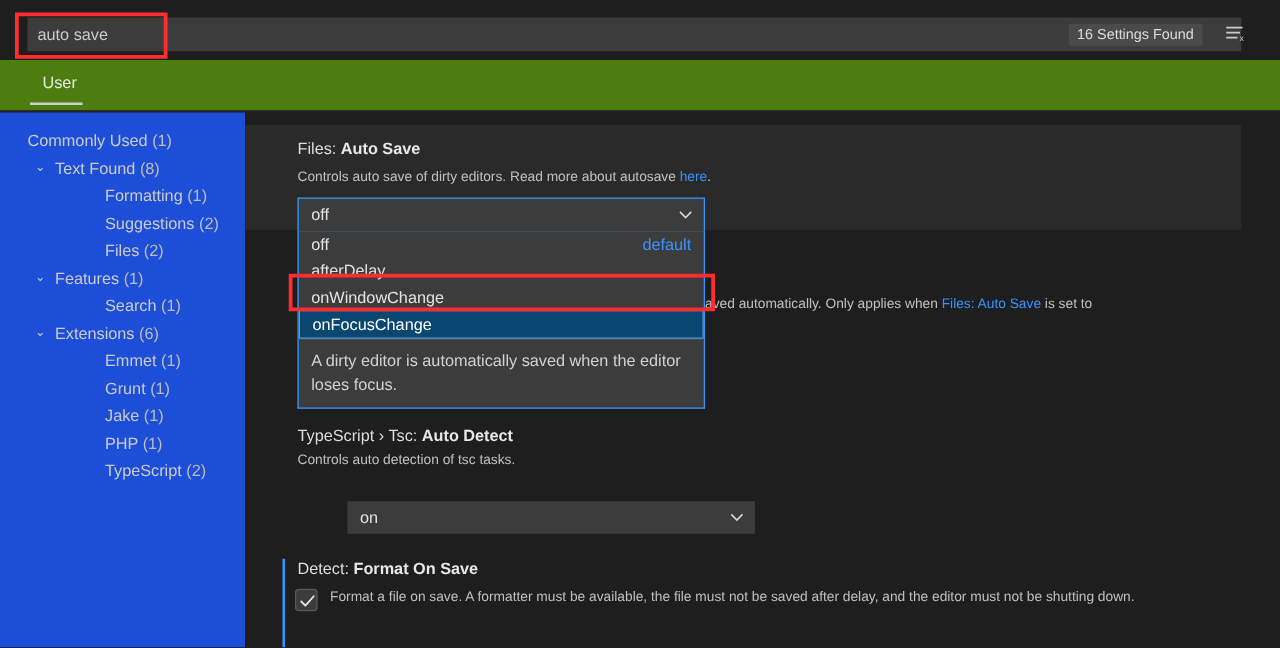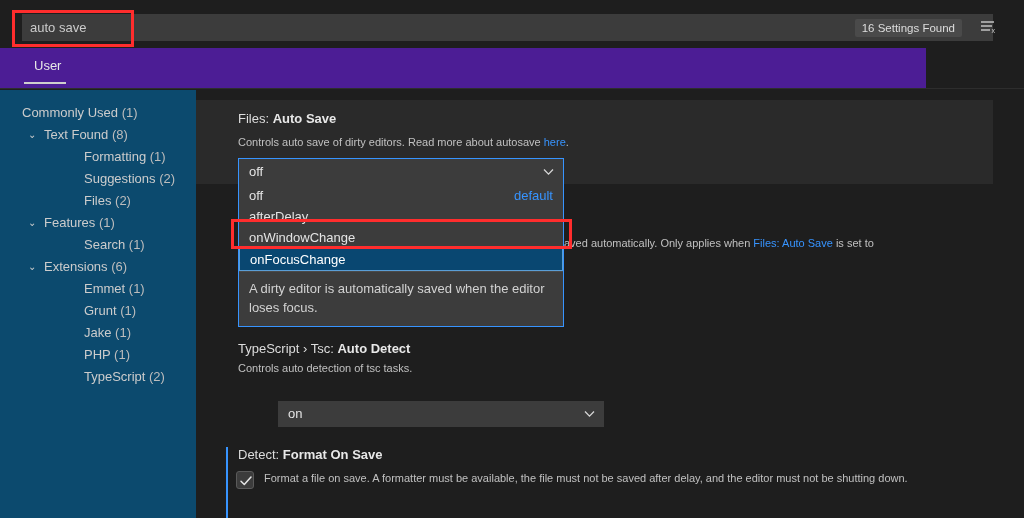--- a/index.html
+++ b/index.html
@@ -29,22 +29,22 @@
     font-size: 11.5px; padding: 2px 7px; border-radius: 2px;
     white-space: nowrap; line-height: 14px;
   }
   .clear-filter-icon {
     position: absolute; right: 26px; top: 19px;
     width: 18px; height: 16px; cursor: pointer;
   }
 
   
   .tabbar {
-    position: absolute; left: 0; top: 48px; width: 926px; height: 40px;
-    background: #4c1d95;
+    position: absolute; left: 0; top: 48px; width: 1024px; height: 40px;
+    background: #4d7c0f;
     padding-left: 44px;
   }
   .tab {
     position: absolute; left: 24px; top: 8px;
     font-size: 13px; color: #e7e7e7; padding: 2px 10px 8px 10px;
     cursor: pointer;
   }
   .tab-underline {
     position: absolute; left: 24px; top: 34px; width: 42px; height: 1.6px;
     background: #cfcfcf;
@@ -58,21 +58,21 @@
     position: absolute; right: 30px; top: 52px;
     background: #0e639c; color: #ffffff;
     font-size: 13px; font-family: inherit;
     border: none; padding: 6px 12px; cursor: pointer;
     white-space: nowrap; line-height: 16px;
   }
 
   
   .toc {
     position: absolute; left: 0; top: 90px; width: 196px; height: 428px;
-    background: #0c4a6e; padding-top: 12px;
+    background: #1d4ed8; padding-top: 12px;
   }
   .toc-item {
     position: relative; height: 22px; line-height: 22px;
     font-size: 13px; color: #cccccc; cursor: pointer;
     padding-left: 22px; white-space: nowrap;
   }
   .toc-item.lvl0 { padding-left: 22px; }
   .toc-item.lvl1 { padding-left: 84px; }
   .twisty {
     position: absolute; left: 28px; top: 0; width: 12px; height: 22px;

